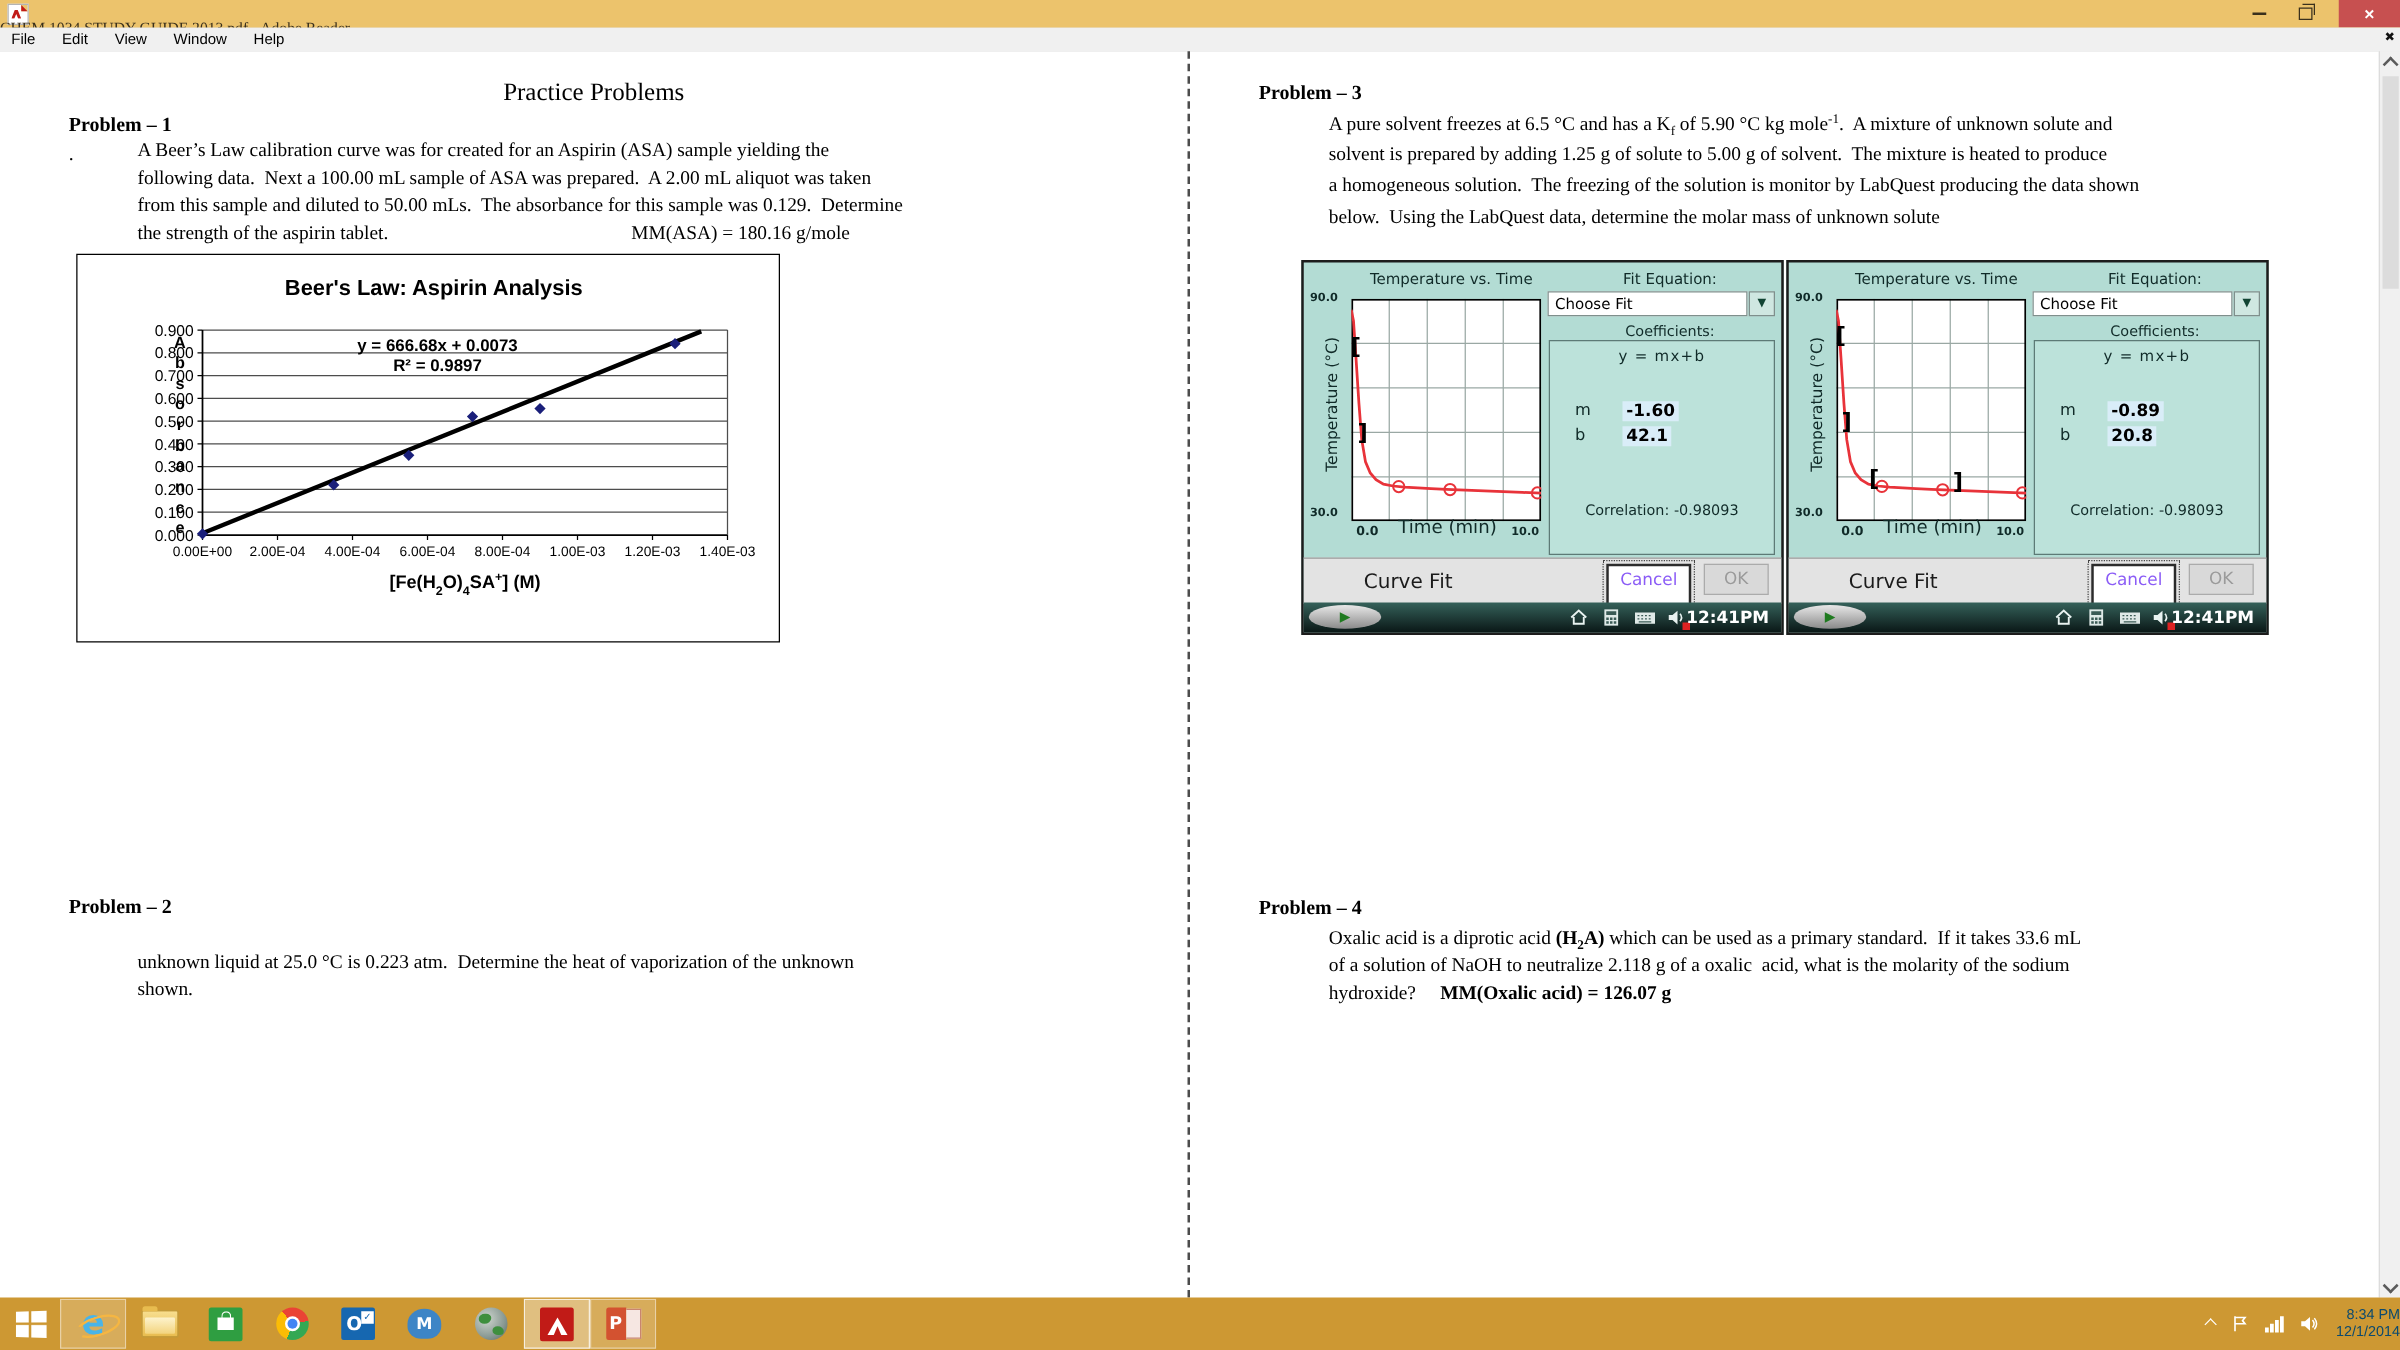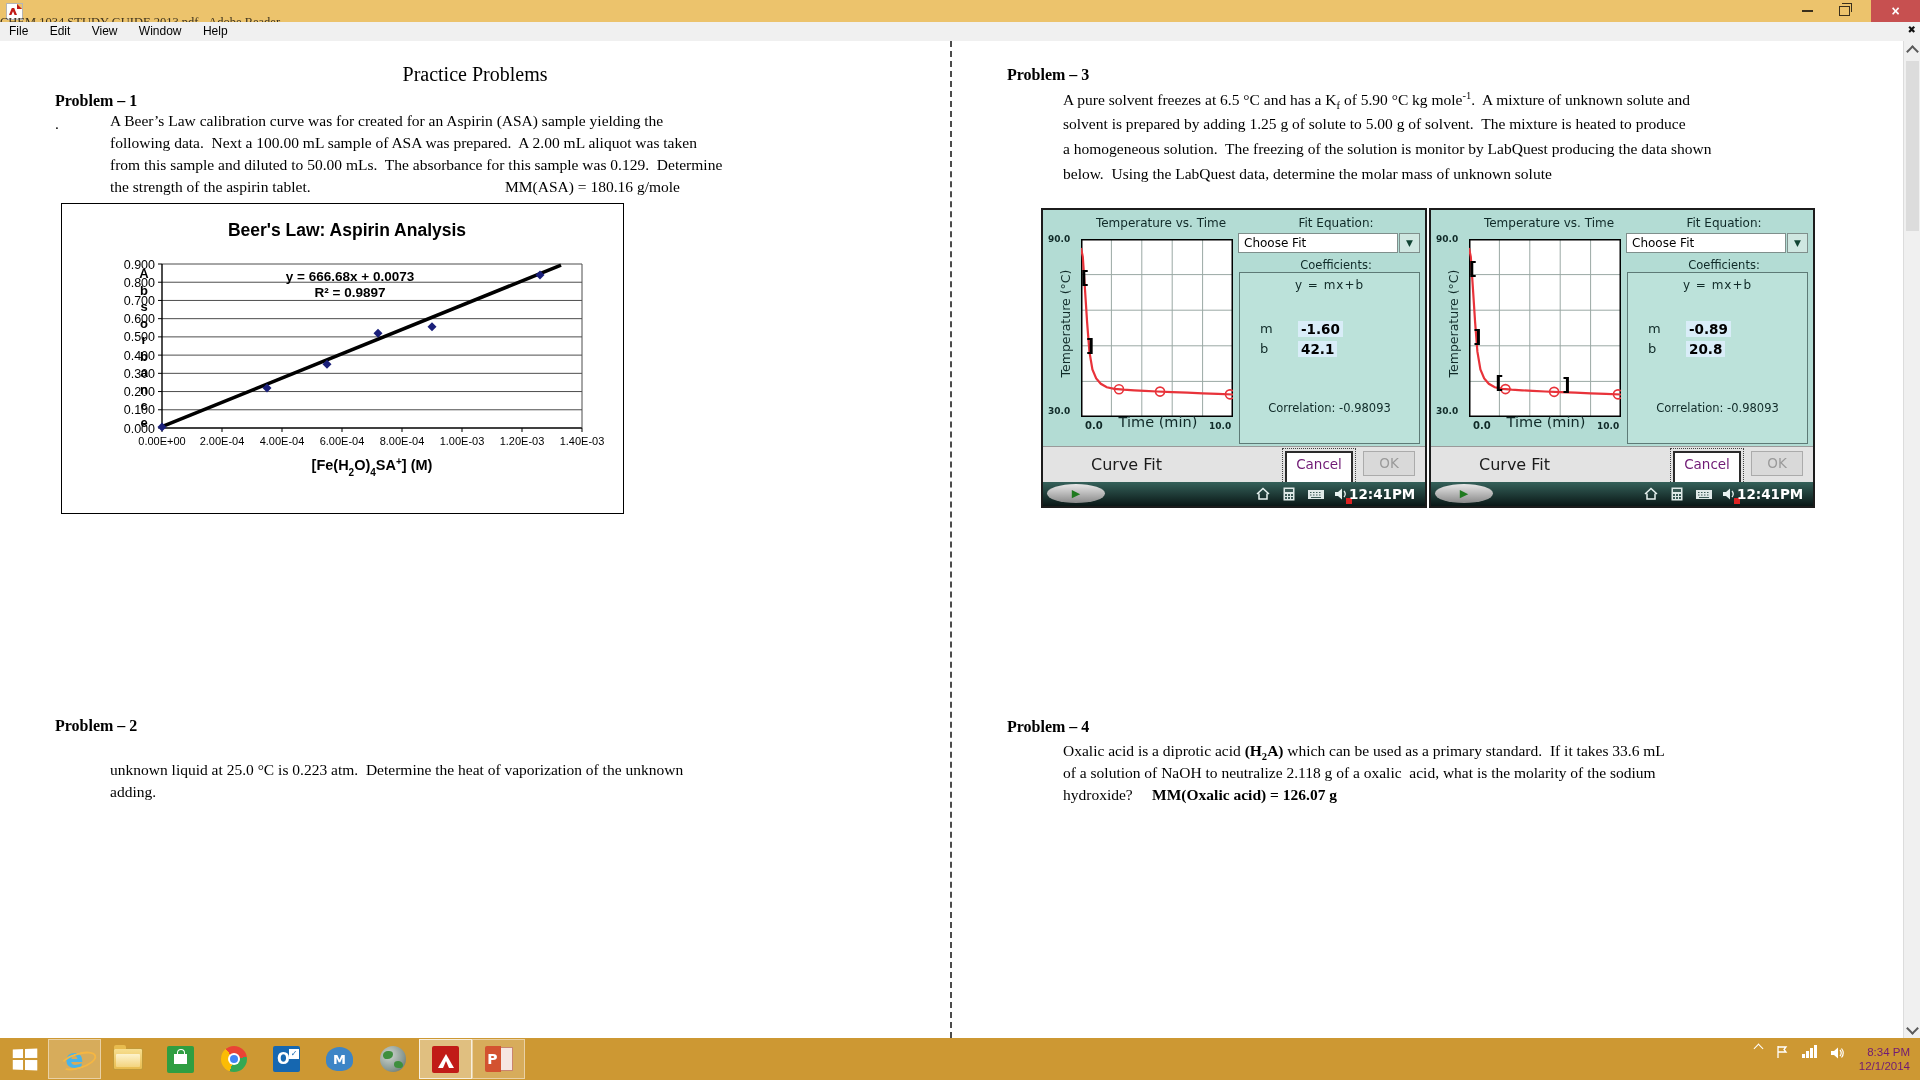--- a/index.html
+++ b/index.html
@@ -61,21 +61,21 @@
   .lq-ymax{position:absolute;left:5px;top:24px;font-size:9px;font-weight:bold;}
   .lq-ymin{position:absolute;left:5px;top:196px;font-size:9px;font-weight:bold;}
   .lq-ylab{position:absolute;left:-58px;top:106px;width:160px;text-align:center;font-size:12.5px;transform:rotate(-90deg);}
   .lq-graph{position:absolute;left:38px;top:29px;width:152px;height:178px;}
   .lq-x0{position:absolute;left:42px;top:210px;font-size:10px;font-weight:bold;}
   .lq-xlab{position:absolute;left:62px;top:204px;width:106px;text-align:center;font-size:14.5px;}
   .lq-xmax{position:absolute;left:166px;top:211px;font-size:9px;font-weight:bold;}
   .lq-btnbar{position:absolute;left:0;top:236px;width:100%;height:36px;background:#e3e3e3;border-top:1px solid #9a9a9a;}
   .lq-curvefit{position:absolute;left:48px;top:8px;font-size:16px;color:#1b1b1b;}
   .lq-cancel{position:absolute;left:242px;top:4px;width:68px;height:38px;background:#fff;border:2px solid #2b2b2b;
-             outline:1px dotted #444;outline-offset:2px;box-sizing:border-box;text-align:center;font-size:13.5px;padding-top:3px;color:#701a75;}
+             outline:1px dotted #444;outline-offset:2px;box-sizing:border-box;text-align:center;font-size:13.5px;padding-top:3px;color:#8b5cf6;}
   .lq-ok{position:absolute;left:320px;top:4px;width:52px;height:25px;background:#d9d9d9;border:1px solid #ababab;
          box-sizing:border-box;text-align:center;font-size:13.5px;padding-top:3px;color:#9a9a9a;}
   .lq-status{position:absolute;left:0;top:272px;width:100%;height:24px;background:linear-gradient(#35615a,#0a1716);}
   .lq-play{position:absolute;left:4px;top:2px;width:58px;height:19px;border-radius:50%;
            background:linear-gradient(#e8e8e8,#8a8a8a);display:flex;align-items:center;justify-content:center;}
   .lq-play span{color:#1f7a1f;font-size:11px;font-family:"DejaVu Sans",sans-serif;}
   .lq-time{position:absolute;left:306px;top:4px;font-size:13.5px;font-weight:bold;color:#fff;}
   .lq-sic{position:absolute;top:4px;}
   .spk-badge{position:absolute;right:-3px;bottom:-2px;width:6px;height:6px;background:#d22;}
 
@@ -122,21 +122,21 @@
   .globe:after{content:"";position:absolute;right:3px;bottom:4px;width:9px;height:7px;background:#3e8f3e;border-radius:45% 55% 40% 50%;}
   .adobe{position:relative;width:27px;height:27px;background:#c11b17;border-radius:2px;display:flex;align-items:flex-end;justify-content:center;}
   .adobe .a-out{position:absolute;left:5.5px;bottom:5px;width:0;height:0;border-left:8px solid transparent;
                 border-right:8px solid transparent;border-bottom:14px solid #fff;}
   .adobe .a-in{position:absolute;left:10.5px;bottom:5px;width:0;height:0;border-left:3px solid transparent;
                border-right:3px solid transparent;border-bottom:7px solid #c11b17;}
   .ppt{display:flex;align-items:center;}
   .ppt .tile{width:16px;height:26px;background:#d35230;border-radius:2px 0 0 2px;color:#fff;font-family:"DejaVu Sans",sans-serif;
              font-weight:bold;font-size:14px;text-align:center;line-height:26px;}
   .ppt .page{width:11px;height:22px;background:#f6e7e2;border:1px solid #c9856f;border-left:none;}
-  #tray{margin-left:auto;display:flex;align-items:flex-start;gap:13px;padding-right:10px;color:#701a75;}
+  #tray{margin-left:auto;display:flex;align-items:center;gap:13px;color:#0c4a6e;}
   .tray-chev{width:6px;height:6px;border-left:1.5px solid #fff;border-top:1.5px solid #fff;transform:rotate(45deg);}
   .bars{display:flex;align-items:flex-end;gap:1.5px;}
   .bars i{display:block;width:2.5px;background:#fff;}
   #clock{font-family:"Liberation Sans",sans-serif;font-size:11.5px;text-align:right;line-height:14px;}
 </style>
 </head>
 <body>
 
 <div id="titlebar">
   <div id="pdf-badge">
@@ -242,21 +242,21 @@
         <path d="M205 179.4111111111111L209.5 183.9111111111111L205 188.4111111111111L200.5 183.9111111111111Z" fill="#1a1f7a"></path>
         <path d="M265 155.72222222222223L269.5 160.22222222222223L265 164.72222222222223L260.5 160.22222222222223Z" fill="#1a1f7a"></path>
         <path d="M316 124.74444444444444L320.5 129.24444444444444L316 133.74444444444444L311.5 129.24444444444444Z" fill="#1a1f7a"></path>
         <path d="M370 118.36666666666666L374.5 122.86666666666666L370 127.36666666666666L365.5 122.86666666666666Z" fill="#1a1f7a"></path>
         <path d="M478 66.43333333333334L482.5 70.93333333333334L478 75.43333333333334L473.5 70.93333333333334Z" fill="#1a1f7a"></path>
         <text x="310" y="266" font-size="14.5" font-weight="bold" text-anchor="middle"><tspan>[Fe(H</tspan><tspan baseline-shift="sub" font-size="10">2</tspan><tspan>O)</tspan><tspan baseline-shift="sub" font-size="10">4</tspan><tspan>SA</tspan><tspan baseline-shift="super" font-size="10">+</tspan><tspan>] (M)</tspan></text>
       </svg></div>
 
   <div class="prob-title" style="left:55px;top:676px">Problem – 2</div>
   <div class="doc-line" style="left:110px;top:720px">unknown liquid at 25.0 °C is 0.223 atm.  Determine the heat of vaporization of the unknown</div>
-  <div class="doc-line" style="left:110px;top:742px">adding.</div>
+  <div class="doc-line" style="left:110px;top:742px">shown.</div>
 
   <div class="prob-title" style="left:1007px;top:25px">Problem – 3</div>
   <div class="doc-line" style="left:1063px;top:49px">A pure solvent freezes at 6.5 °C and has a K<sub>f</sub> of 5.90 °C kg mole<sup>-1</sup>.  A mixture of unknown solute and</div>
   <div class="doc-line" style="left:1063px;top:74px">solvent is prepared by adding 1.25 g of solute to 5.00 g of solvent.  The mixture is heated to produce</div>
   <div class="doc-line" style="left:1063px;top:124px">below.  Using the LabQuest data, determine the molar mass of unknown solute</div>
   <div class="doc-line" style="left:1063px;top:99px">a homogeneous solution.  The freezing of the solution is monitor by LabQuest producing the data shown</div>
 
   <div class="lq" style="left:1041px">
     <div class="lq-gtitle">Temperature vs. Time</div>
     <div class="lq-fitlabel">Fit Equation:</div>

